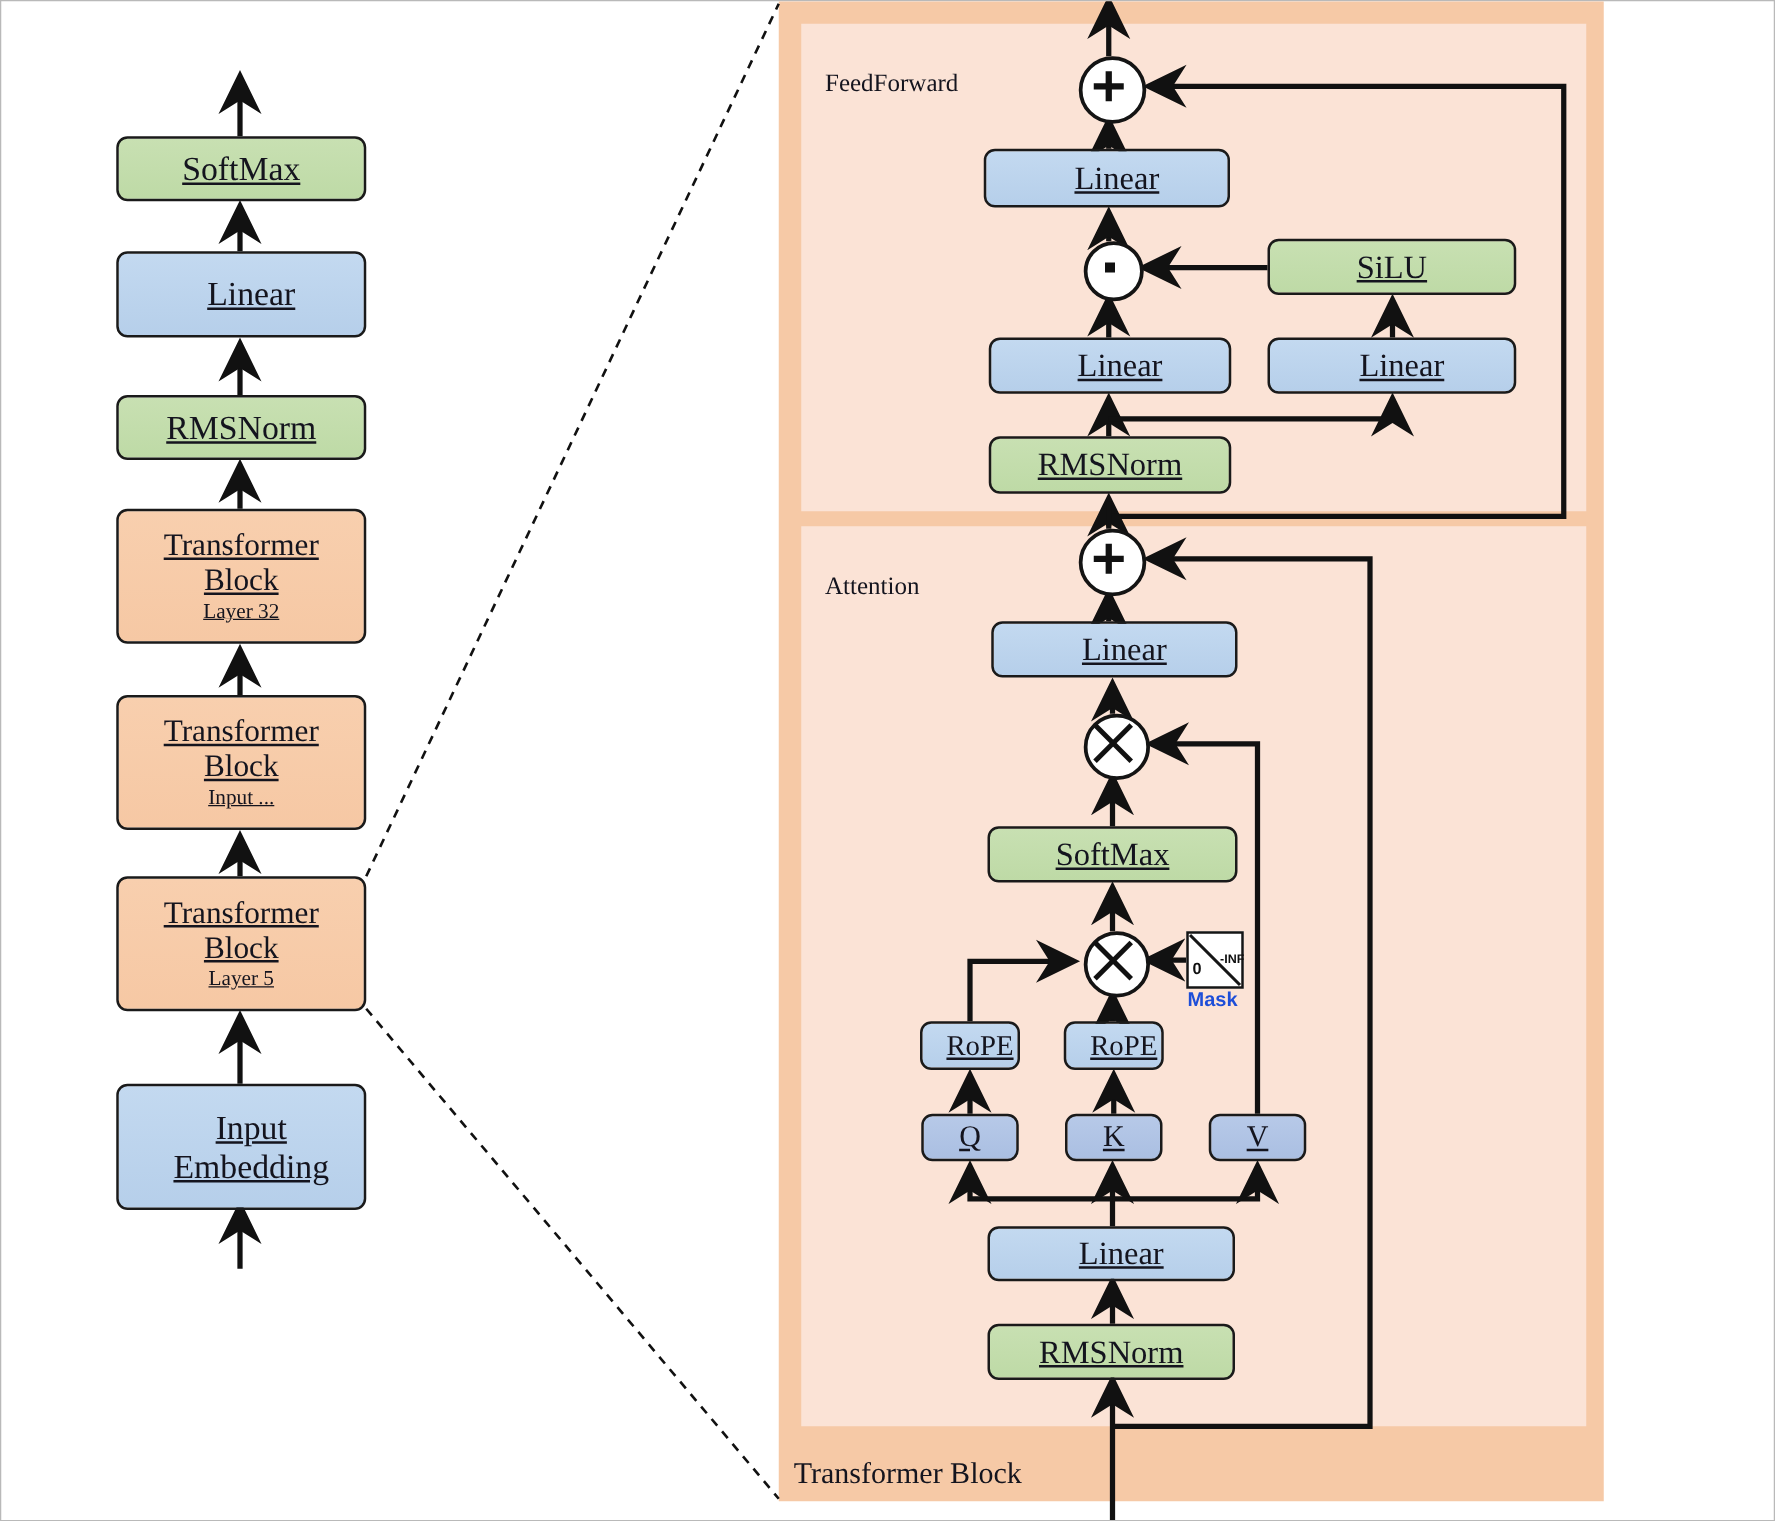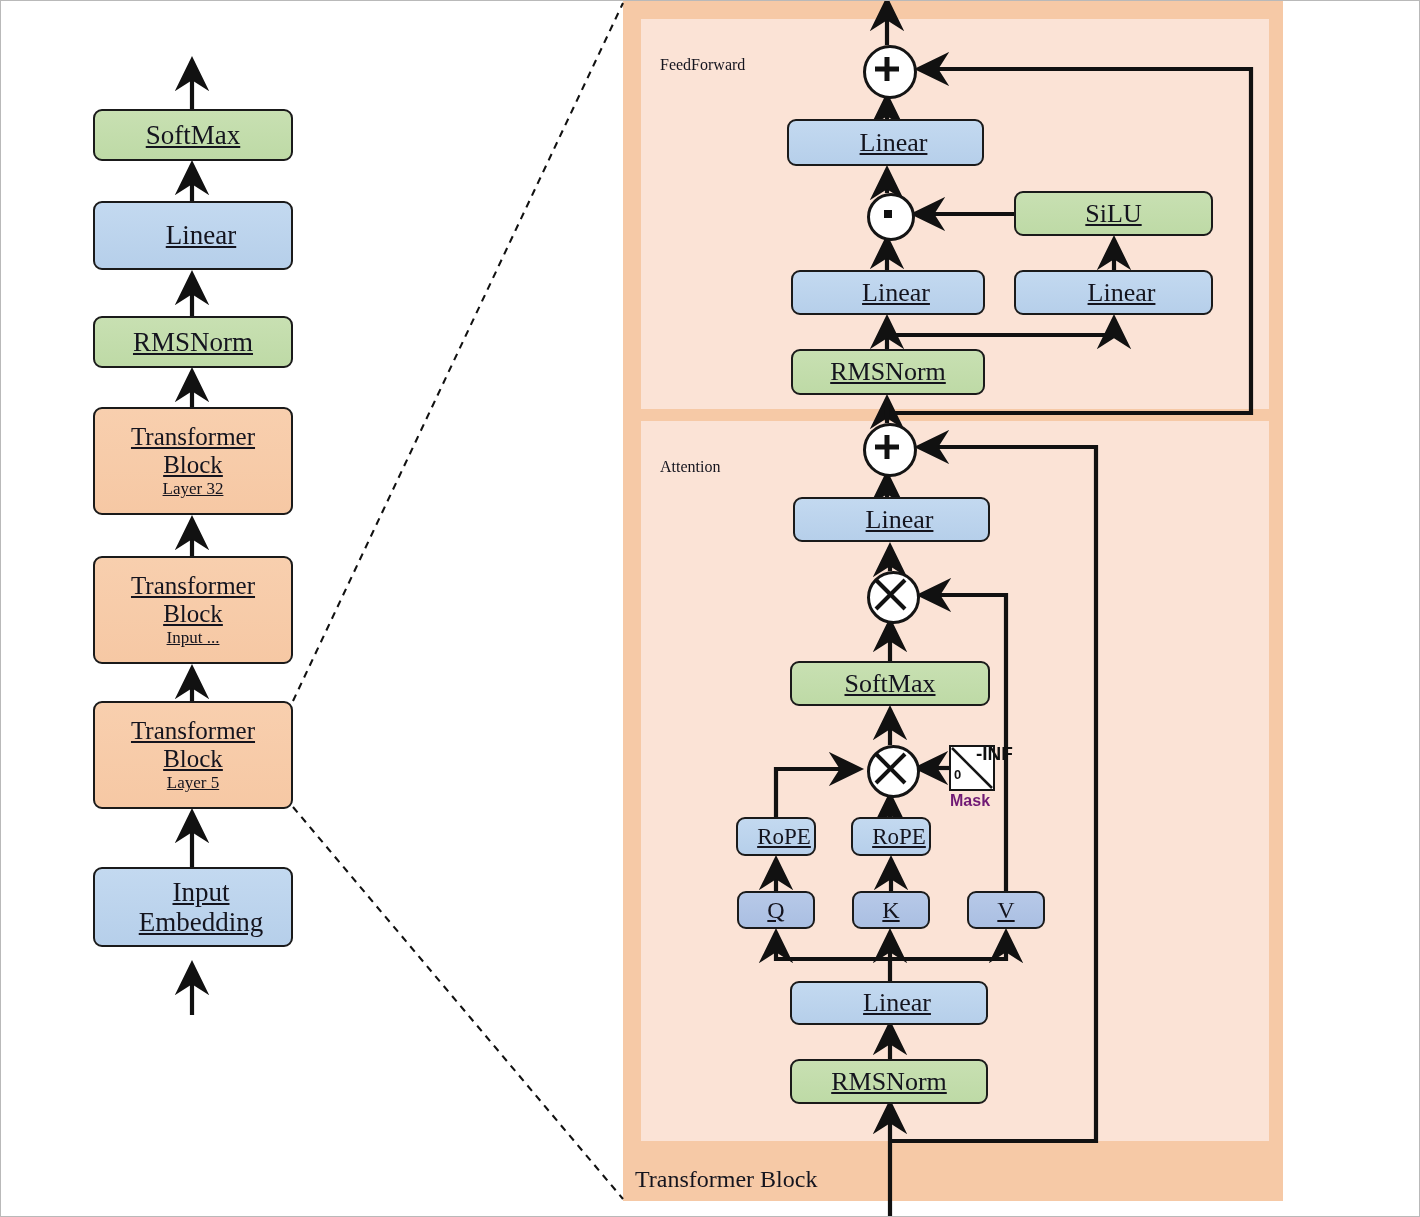--- a/index.html
+++ b/index.html
@@ -42,21 +42,21 @@
     border:0;
     z-index:1;
   }
   .inner-panel{
     position:absolute;
     background:#fbe3d6;
     z-index:2;
   }
   .panel-label{
     position:absolute;
-    font-size:16px;
+    font-size:20px;
     color:#14141e;
     z-index:7;
     white-space:nowrap;
   }
   .block-label{
     position:absolute;
     font-size:24px;
     color:#14141e;
     z-index:7;
     white-space:nowrap;
@@ -80,21 +80,21 @@
     background:#ffffff;
     border:2.5px solid #151515;
     box-sizing:border-box;
     z-index:9;
   }
   .mask-caption{
     position:absolute;
     font-size:16px;
     font-family:"Liberation Sans","DejaVu Sans",sans-serif;
     font-weight:bold;
-    color:#701a75;
+    color:#1d4ed8;
     z-index:9;
     white-space:nowrap;
   }
   .mask-t{
     position:absolute;
     font-family:"Liberation Sans","DejaVu Sans",sans-serif;
     font-weight:bold;
     color:#101010;
     z-index:10;
   }
@@ -124,21 +124,21 @@
   <div class="node orange" style="left:92px;top:555px;width:200px;height:108px;font-size:25px;">
     <span style="max-width:160px;">Transformer Block</span>
     <span class="sub">Input ...</span>
   </div>
 
   <div class="node orange" style="left:92px;top:700px;width:200px;height:108px;font-size:25px;">
     <span style="max-width:160px;">Transformer Block</span>
     <span class="sub">Layer 5</span>
   </div>
 
-  <div class="node blue" style="left:92px;top:866px;width:200px;height:80px;font-size:27px;">
+  <div class="node blue" style="left:92px;top:866px;width:200px;height:101px;font-size:27px;">
     <span style="max-width:175px;">Input Embedding</span>
   </div>
 
   <div class="outer-block" style="left:622px;top:0px;width:660px;height:1200px;"></div>
 
   <div class="inner-panel" style="left:640px;top:18px;width:628px;height:390px;"></div>
 
   <div class="inner-panel" style="left:640px;top:420px;width:628px;height:720px;"></div>
 
   <div class="panel-label" style="left:659px;top:55px;">FeedForward</div>
@@ -201,21 +201,21 @@
 
   <div class="node green" style="left:789px;top:1058px;width:198px;height:45px;font-size:26px;">
     <span>RMSNorm</span>
   </div>
 
   <div class="mask-box" style="left:948px;top:744px;width:46px;height:46px;">
     <svg width="42" height="42" viewBox="0 0 42 42" style="display:block;">
       <line x1="1" y1="1" x2="41" y2="41" stroke="#151515" stroke-width="2.5"></line>
     </svg>
   </div>
-  <div class="mask-t" style="left:975px;top:742px;font-size:19px;">-INF</div>
+  <div class="mask-t" style="left:975px;top:761px;font-size:10px;">-INF</div>
   <div class="mask-t" style="left:953px;top:766px;font-size:13px;">0</div>
   <div class="mask-caption" style="left:949px;top:791px;">Mask</div>
 
   <div class="opnode" style="left:862px;top:44px;width:48px;height:48px;">
     <svg width="42" height="42" viewBox="0 0 42 42" style="display:block;">
       <line x1="9" y1="21" x2="33" y2="21" stroke="#111" stroke-width="5"></line>
       <line x1="21" y1="9" x2="21" y2="33" stroke="#111" stroke-width="5"></line>
     </svg>
   </div>
 

